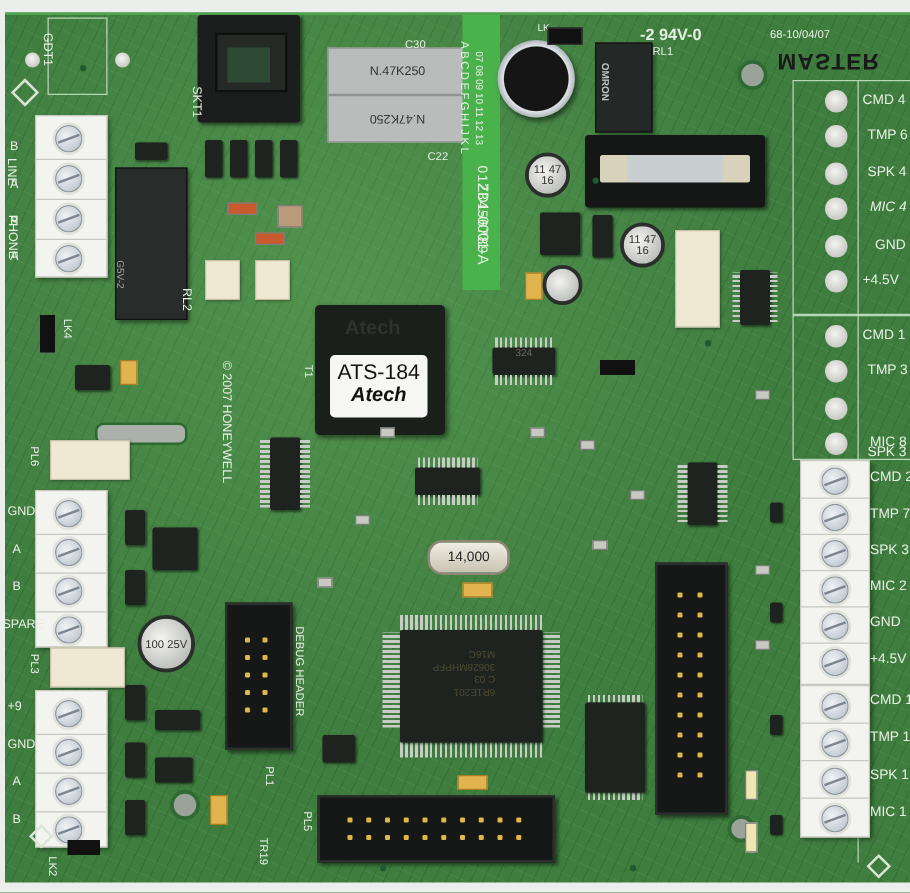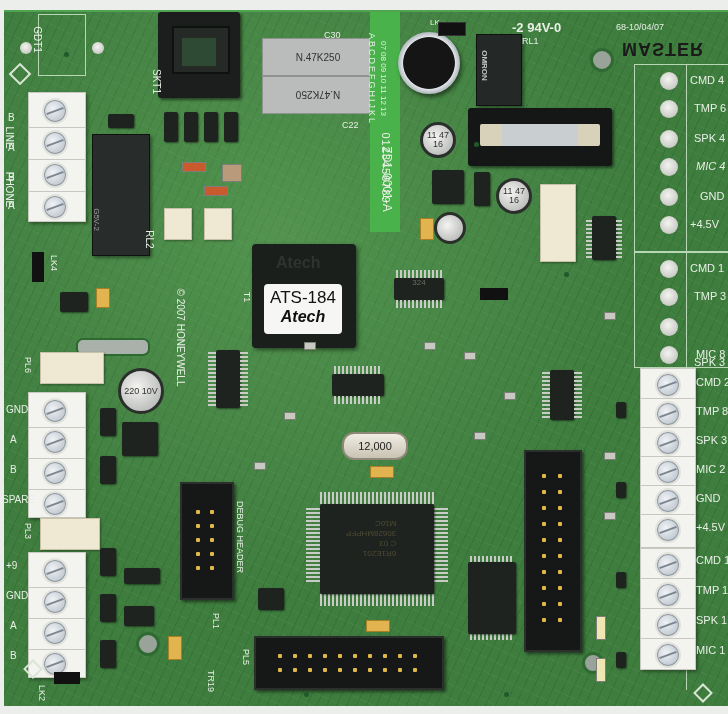--- a/index.html
+++ b/index.html
@@ -179,24 +179,24 @@
         <div class="screw" style="left:13px;top:5px;"></div>
       </div>
   </div>
   <div class="silk" style="left:2px;top:548px;font-size:10px;">+9</div>
   <div class="silk" style="left:2px;top:578px;font-size:10px;">GND</div>
   <div class="silk" style="left:6px;top:608px;font-size:10px;">A</div>
   <div class="silk" style="left:6px;top:638px;font-size:10px;">B</div>
   <div class="abs" style="left:50px;top:660px;width:26px;height:12px;background:#111;"></div>
   <div class="silk" style="left:30px;top:676px;transform:rotate(90deg);font-size:9px;">LK2</div>
 
-  <div class="cap" style="left:114px;top:356px;width:40px;height:40px;">220 10V</div>
   <div class="chip" style="left:96px;top:396px;width:16px;height:28px;"></div>
   <div class="chip" style="left:118px;top:410px;width:36px;height:34px;"></div>
   <div class="chip" style="left:96px;top:444px;width:16px;height:28px;"></div>
+  <div class="cap" style="left:106px;top:480px;width:40px;height:40px;">100 25V</div>
   <div class="chip" style="left:96px;top:536px;width:16px;height:28px;"></div>
   <div class="chip" style="left:120px;top:556px;width:36px;height:16px;"></div>
   <div class="chip" style="left:96px;top:582px;width:16px;height:28px;"></div>
   <div class="chip" style="left:120px;top:594px;width:30px;height:20px;"></div>
   <div class="chip" style="left:96px;top:628px;width:16px;height:28px;"></div>
   <div class="hole" style="left:132px;top:620px;width:18px;height:18px;"></div>
   <div class="tant" style="left:164px;top:624px;width:12px;height:22px;"></div>
 
   <div class="chip" style="left:212px;top:338px;width:24px;height:58px;"></div>
   <div class="pinsv" style="left:204px;top:340px;width:8px;height:54px;"></div>
@@ -207,21 +207,21 @@
   <div class="chip" style="left:390px;top:266px;width:50px;height:22px;">
     <div style="color:#6d6b60;font-size:8px;text-align:center;">324</div>
   </div>
   <div class="pinsh" style="left:392px;top:258px;width:46px;height:8px;"></div>
   <div class="pinsh" style="left:392px;top:288px;width:46px;height:8px;"></div>
   <div class="abs" style="left:476px;top:276px;width:28px;height:12px;background:#111;"></div>
   <div class="chip" style="left:546px;top:358px;width:24px;height:50px;"></div>
   <div class="pinsv" style="left:538px;top:360px;width:8px;height:46px;"></div>
   <div class="pinsv" style="left:570px;top:360px;width:8px;height:46px;"></div>
 
-  <div class="abs" style="left:338px;top:420px;width:62px;height:24px;border-radius:12px;background:linear-gradient(#f0ede4,#c8c3b2);border:2px solid #8d8878;font-size:11px;color:#222;display:flex;align-items:center;justify-content:center;">12,000</div>
+  <div class="abs" style="left:338px;top:420px;width:62px;height:24px;border-radius:12px;background:linear-gradient(#f0ede4,#c8c3b2);border:2px solid #8d8878;font-size:11px;color:#222;display:flex;align-items:center;justify-content:center;">14,000</div>
   <div class="tant" style="left:366px;top:454px;width:22px;height:10px;"></div>
 
   <div class="pinsh" style="left:316px;top:480px;width:114px;height:12px;"></div>
   <div class="pinsh" style="left:316px;top:582px;width:114px;height:12px;"></div>
   <div class="pinsv" style="left:302px;top:494px;width:14px;height:76px;"></div>
   <div class="pinsv" style="left:430px;top:494px;width:14px;height:76px;"></div>
   <div class="chip" style="left:316px;top:492px;width:114px;height:90px;">
     <div class="abs" style="left:26px;top:14px;transform:rotate(180deg);color:#4e4a32;font-size:8px;line-height:10px;">
       <div>6R1E201</div>
       <div>C 03</div>
@@ -347,21 +347,21 @@
         <div class="screw" style="left:14px;top:3px;"></div>
       </div>
     <div class="cell" style="top:116px;height:29px">
         <div class="screw" style="left:14px;top:3px;"></div>
       </div>
     <div class="cell" style="top:145px;height:29px;border-bottom:none">
         <div class="screw" style="left:14px;top:3px;"></div>
       </div>
   </div>
   <div class="silk" style="left:692px;top:364px;">CMD 2</div>
-  <div class="silk" style="left:692px;top:393px;">TMP 8</div>
+  <div class="silk" style="left:692px;top:393px;">TMP 7</div>
   <div class="silk" style="left:692px;top:422px;">SPK 3</div>
   <div class="silk" style="left:692px;top:451px;">MIC 2</div>
   <div class="silk" style="left:692px;top:480px;">GND</div>
   <div class="silk" style="left:692px;top:509px;">+4.5V</div>
 
   <div class="term" style="left:636px;top:536px;width:54px;height:120px;">
     <div class="cell" style="top:0;height:29px">
         <div class="screw" style="left:14px;top:3px;"></div>
       </div>
     <div class="cell" style="top:30px;height:29px">

